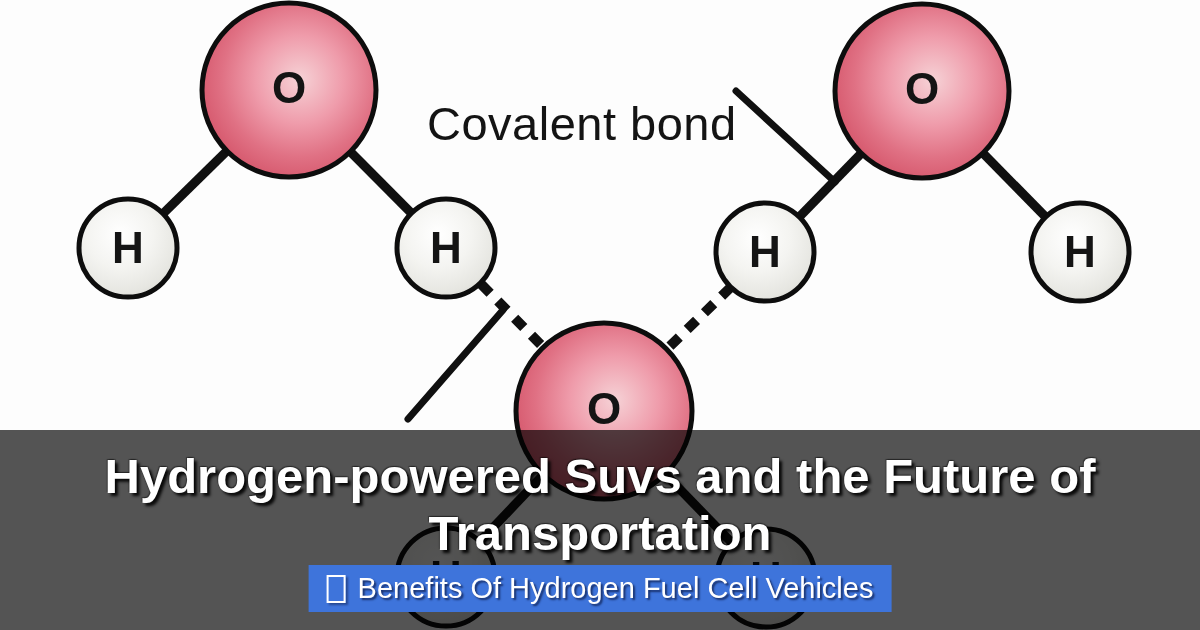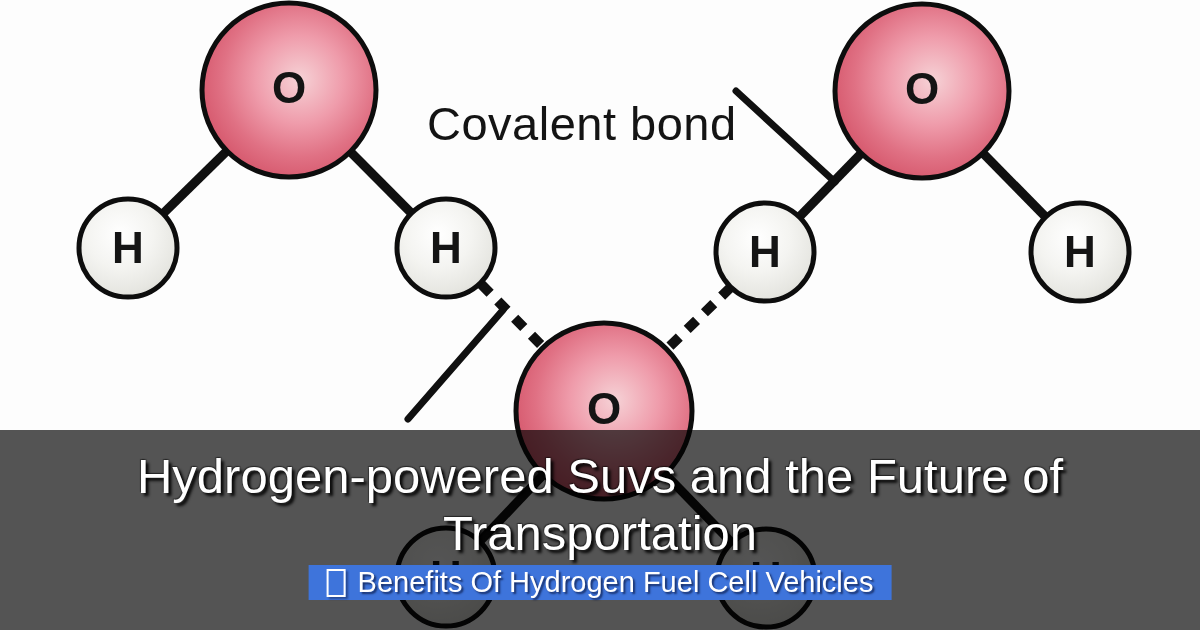--- a/index.html
+++ b/index.html
@@ -16,26 +16,26 @@
     position:absolute;width:80px;margin-left:-40px;text-align:center;
     color:var(--c-diagram_ink,#141414);font-weight:bold;font-size:44px;line-height:46px;margin-top:-23px;
   }
   .scrim{
     position:absolute;left:0;top:430px;width:1200px;height:200px;
     background:rgba(0,0,0,0.67);
   }
   .title{
     position:absolute;left:0;right:0;top:448px;margin:0 auto;max-width:1040px;
     text-align:center;color:var(--c-title_text,#ffffff);
-    font-size:49px;line-height:57px;font-weight:normal;
+    font-size:49px;line-height:57px;font-weight:bold;
     text-shadow:3px 3px 3px rgba(0,0,0,0.9), -1px -1px 1px rgba(0,0,0,0.4), 1px -1px 1px rgba(0,0,0,0.3);
   }
   .badge{
     position:absolute;top:565px;left:50%;transform:translateX(-50%);
-    height:35px;padding:0 18px;box-sizing:border-box;
+    height:47px;padding:0 18px;box-sizing:border-box;
     display:inline-flex;align-items:center;white-space:nowrap;
     background:var(--c-badge,#3e74db);color:#fff;font-size:29px;
     text-shadow:2px 2px 2px rgba(8,20,60,0.7);
   }
   .tofu{
     display:inline-block;width:15px;height:24px;border:2px solid #ffffff;
     margin-right:12px;box-shadow:2px 2px 2px rgba(8,20,60,0.45);
   }
 </style>
 </head>

